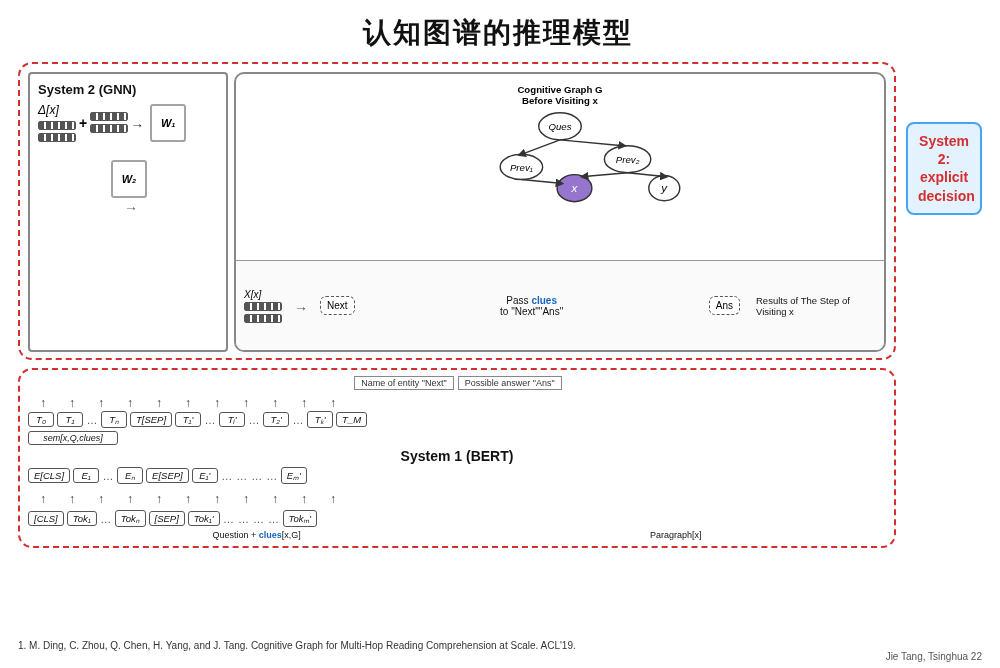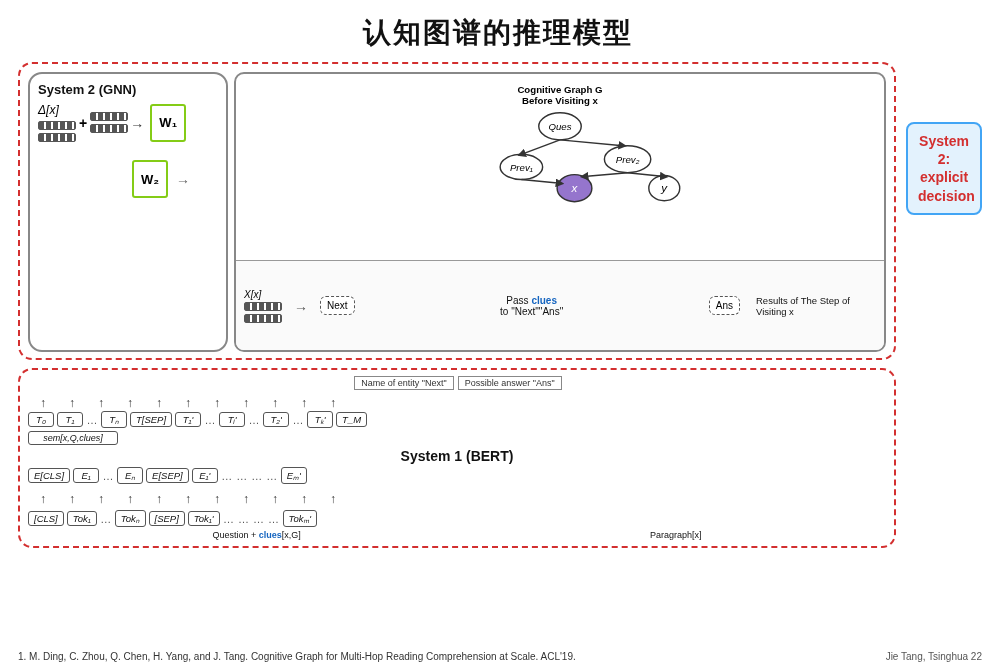--- a/index.html
+++ b/index.html
@@ -49,21 +49,21 @@
     .system2-inner {
       display: flex;
       flex-direction: row;
       gap: 6px;
       height: 280px;
     }
 
     
     .gnn-panel {
       border: 2px solid #888;
-      border-radius: 14px;
+      border-radius: 4px;
       background: #fff;
       padding: 8px 6px 6px 8px;
       width: 200px;
       position: relative;
       display: flex;
       flex-direction: column;
     }
 
     .gnn-title {
       font-size: 13px;
@@ -102,25 +102,26 @@
     .plus-sign {
       font-size: 14px;
       font-weight: bold;
       margin: 0 3px;
       align-self: center;
     }
 
     .w-box {
       width: 36px;
       height: 38px;
-      border: 2px solid #84cc16;
+      border: 2px solid #a3a3a3;
       display: flex;
       align-items: center;
       justify-content: center;
-      font-size: 13px;
+      font-size: 11px;
+      font-style: italic;
       font-weight: bold;
       background: #fff;
       border-radius: 3px;
       margin: 0 4px;
     }
 
     
     .cog-panel {
       border: 2px solid #888;
       border-radius: 10px;
@@ -319,40 +320,40 @@
       width: 76px;
       line-height: 1.3;
     }
 
     .footer-area {
       position: absolute;
       bottom: 6px;
       left: 0;
       right: 0;
       display: flex;
-      flex-direction: row;
+      flex-direction: column;
       justify-content: space-between;
       padding: 0 18px;
       font-size: 10px;
       color: #333;
     }
 
     .footer-left { max-width: 680px; }
     .footer-right { text-align: right; color: #555; }
 
     
     .gnn-row1 {
       display: flex;
       flex-direction: row;
       align-items: center;
       margin-bottom: 6px;
     }
     .gnn-row2 {
       display: flex;
-      flex-direction: row;
+      flex-direction: column;
       align-items: center;
       margin-top: 12px;
     }
 
     .arrow-right {
       font-size: 14px;
       color: #333;
       margin: 0 2px;
     }
   </style>

